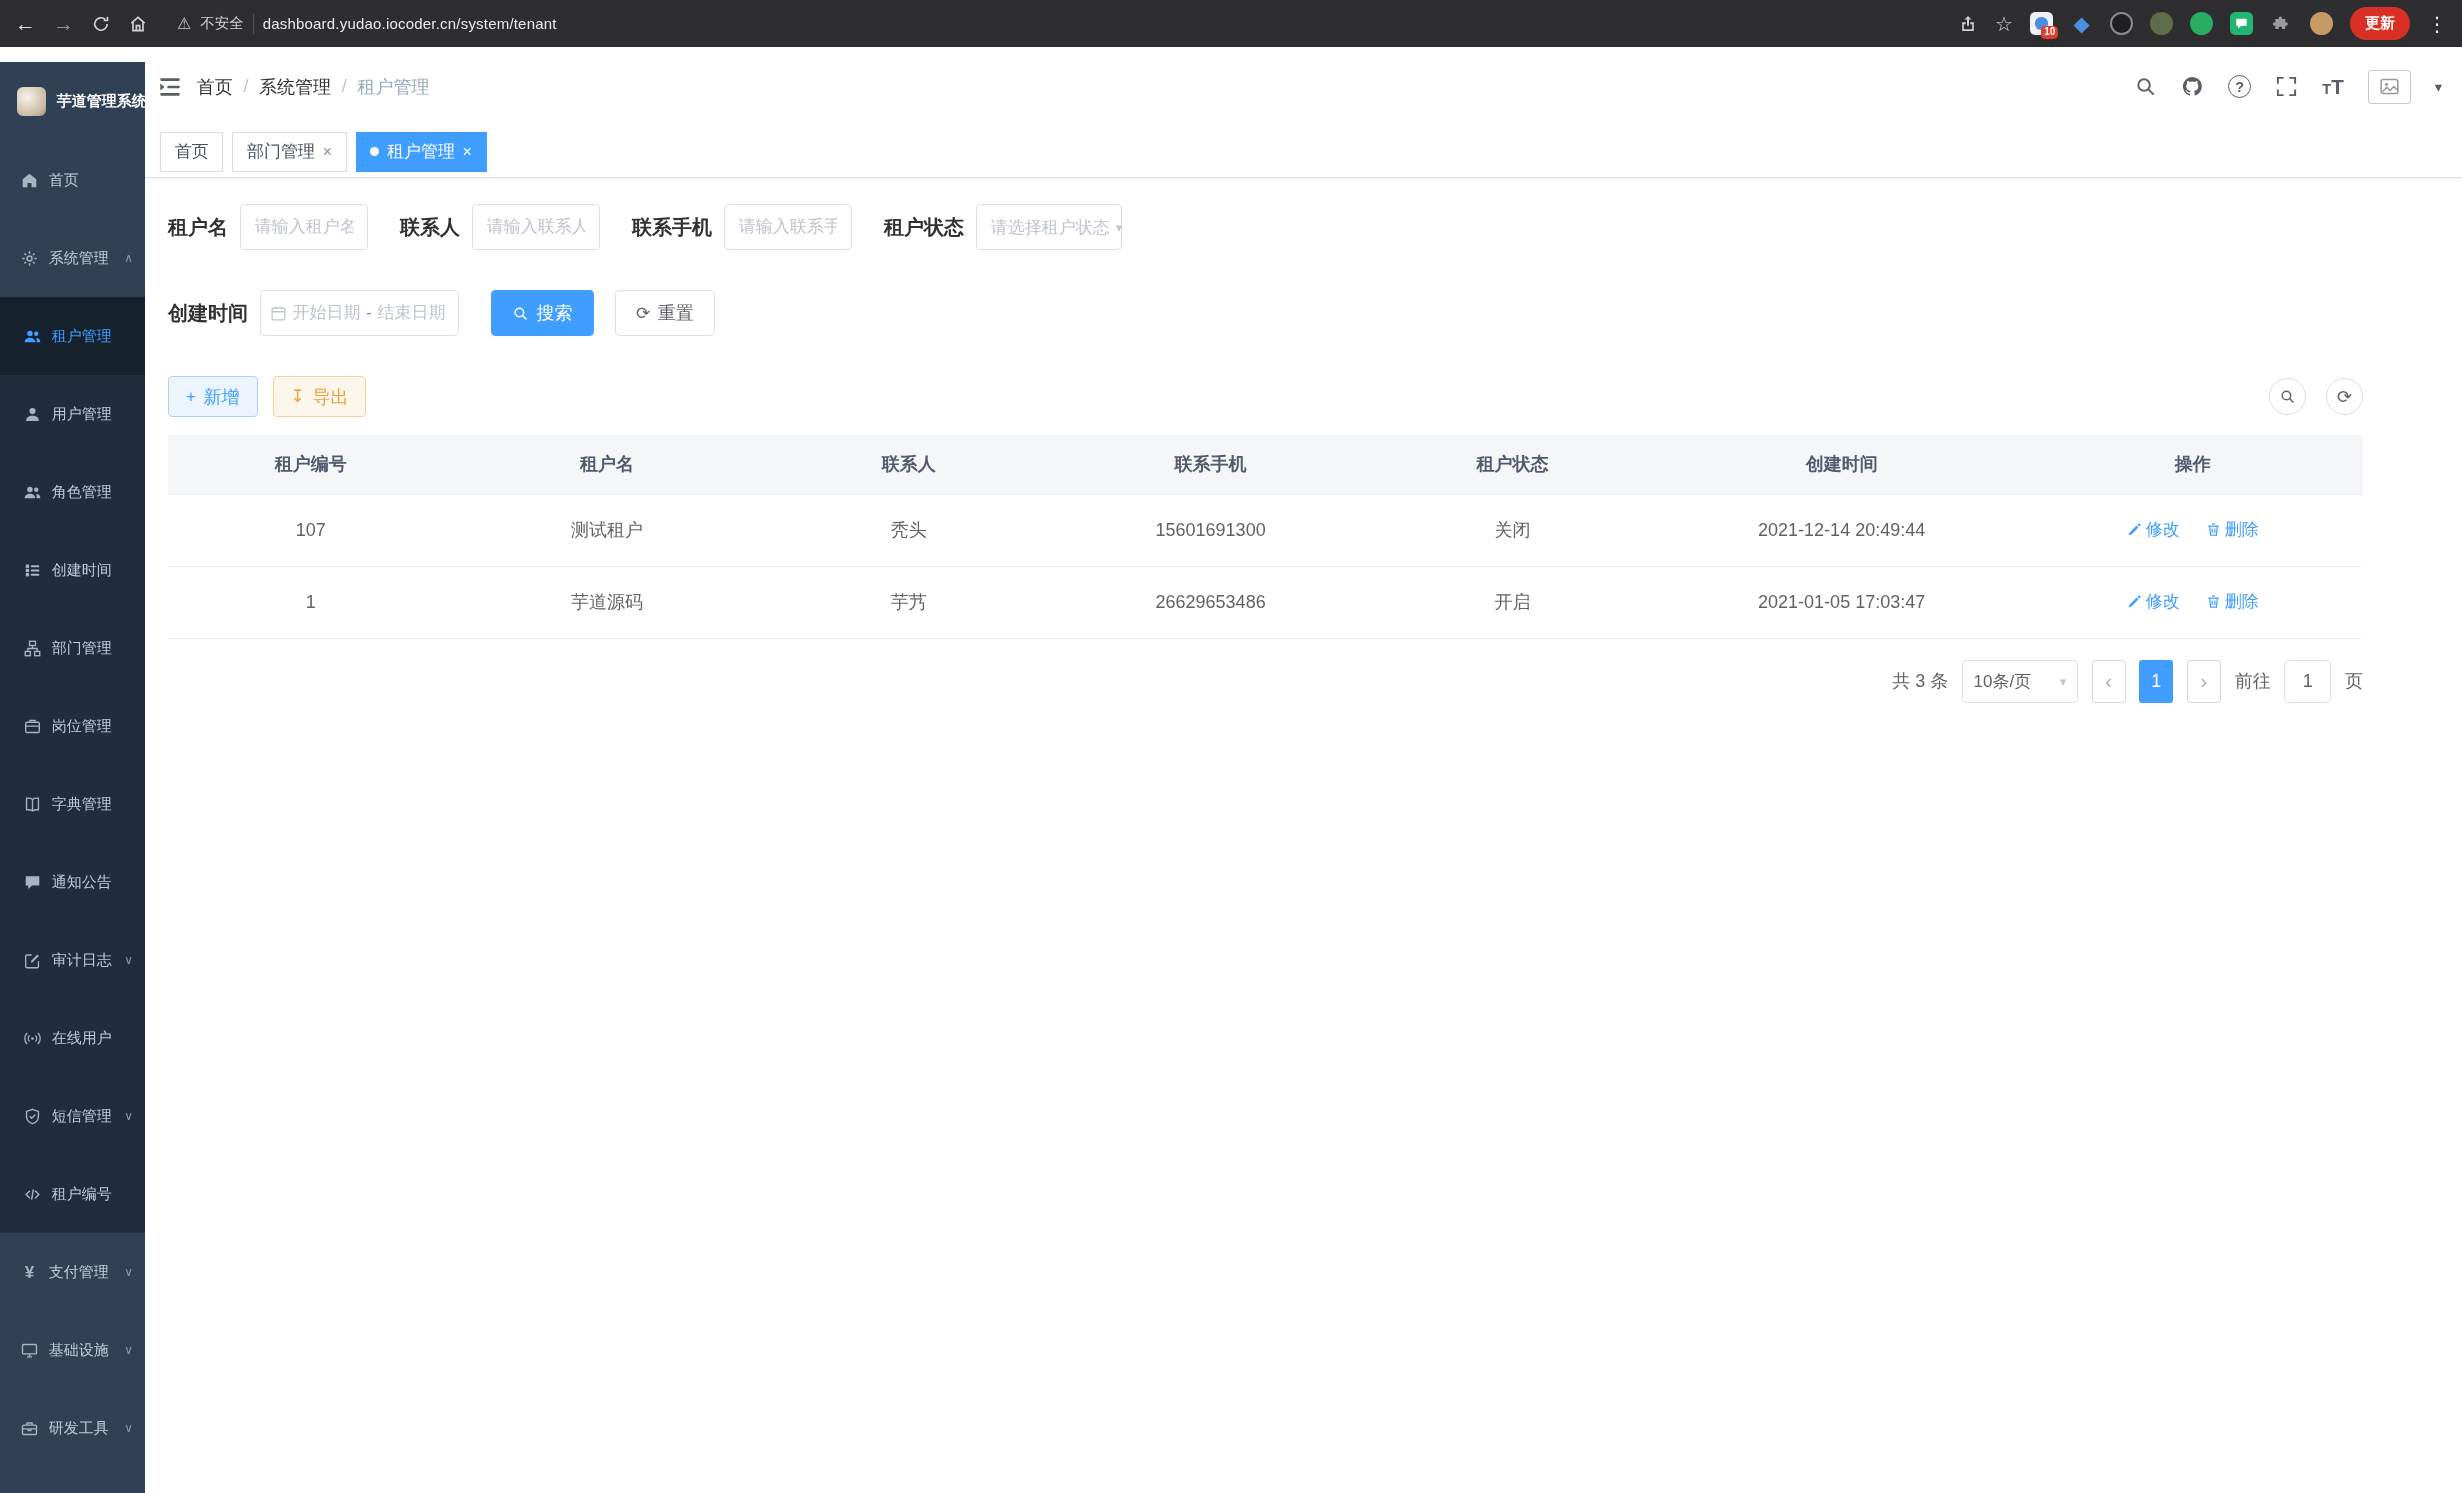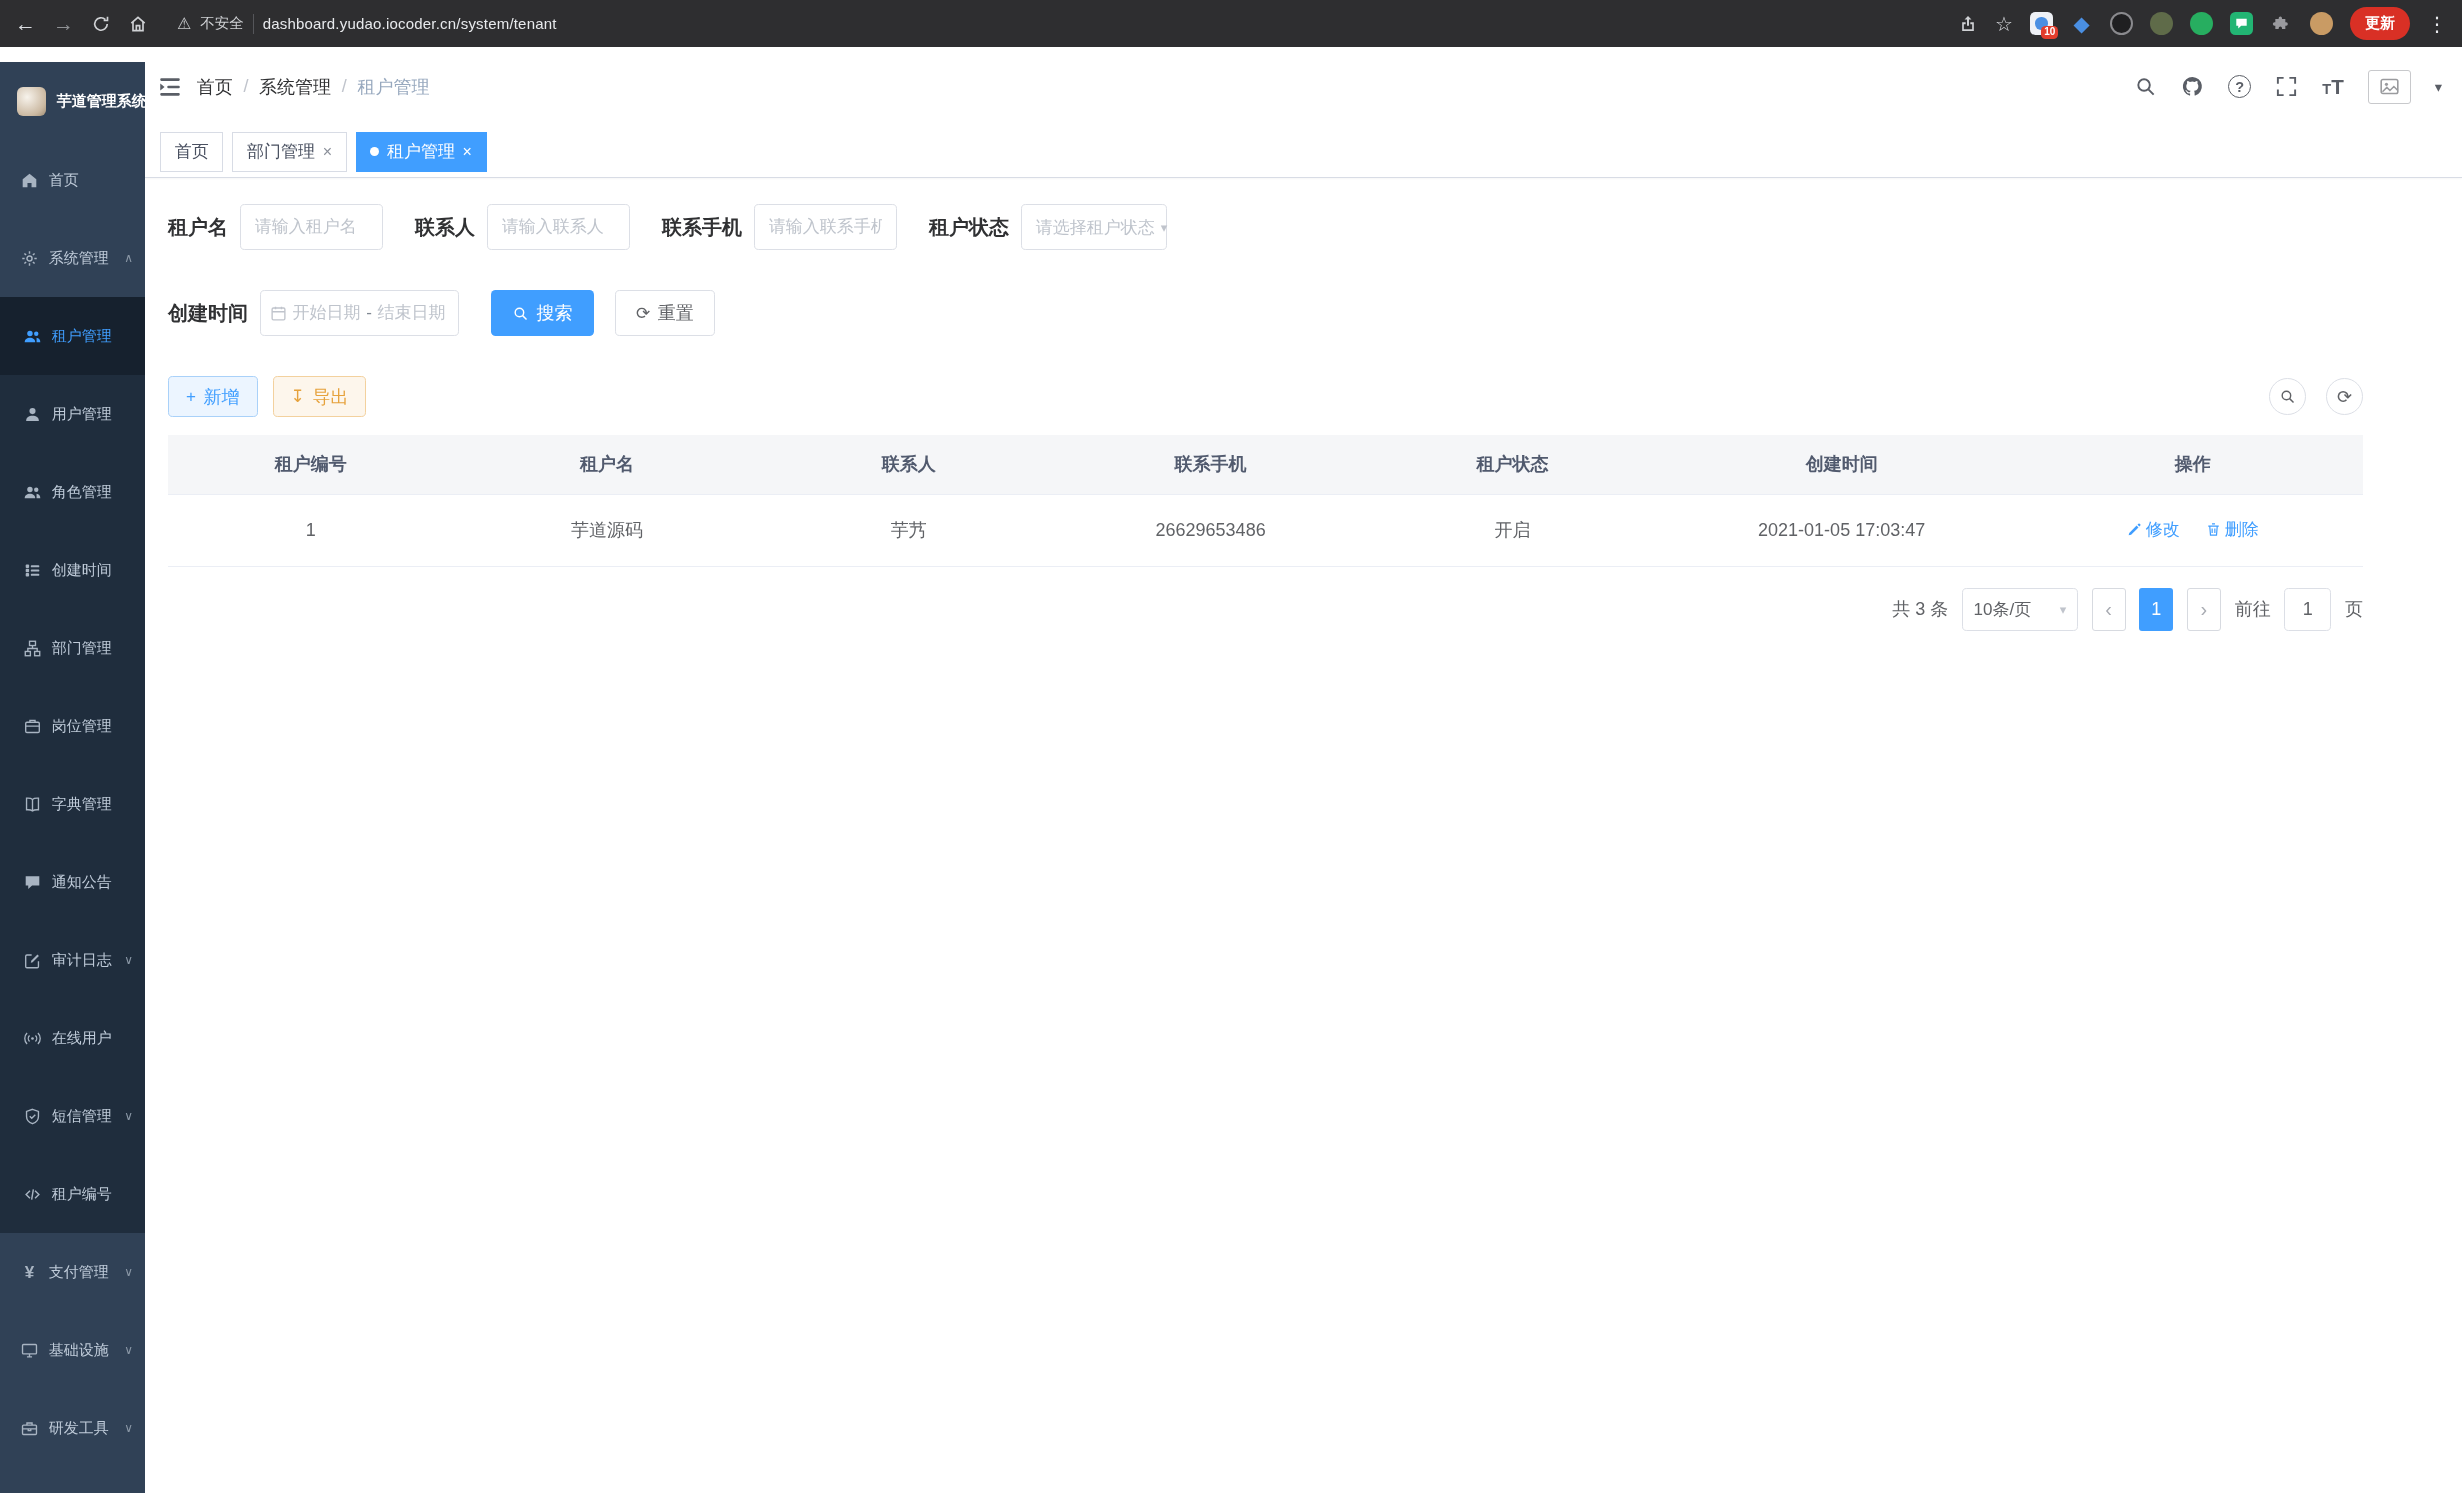--- a/index.html
+++ b/index.html
@@ -66,21 +66,21 @@
   .tag .x{font-size:16px;color:#8a8f99;line-height:1}
   .tag.active{background:var(--primary,#409EFF);border-color:var(--primary,#409EFF);color:#fff}
   .tag.active .dot{width:9px;height:9px;border-radius:50%;background:#fff}
   .tag.active .x{color:#fff}
 
   
   .content{flex:1;padding:26px 99px 0 23px;overflow:hidden}
   .filter-row{display:flex;align-items:center;gap:32px;margin-bottom:40px}
   .f-item{display:flex;align-items:center;gap:12px}
   .f-label{font-size:20px;font-weight:600;color:#303133;white-space:nowrap}
-  .f-input{width:143px;height:46px;border:0.8px solid #dcdfe6;border-radius:4.6px;padding:0 13.7px;
+  .f-input{width:128px;height:46px;border:0.8px solid #dcdfe6;border-radius:4.6px;padding:0 13.7px;
     font-size:17px;color:#606266;background:#fff;outline:none}
   .f-input::placeholder{color:#bfc4cc}
   .f-select{width:146px;height:46px;border:0.8px solid #dcdfe6;border-radius:4.6px;background:#fff;
     display:flex;align-items:center;gap:6px;padding:0 10.7px 0 13.7px;cursor:pointer}
   .sel-placeholder{font-size:17px;color:#bfc4cc;white-space:nowrap}
   .sel-caret{margin-left:auto;font-size:13px;color:#c0c4cc}
   .daterange{width:199px;height:46px;border:0.8px solid #dcdfe6;border-radius:4.6px;background:#fff;
     display:flex;align-items:center;gap:4.6px;padding:0 9px}
   .cal-ic{width:17px;height:17px;color:#c0c4cc;flex:0 0 auto}
   .daterange input{border:0;outline:0;width:70px;font-size:17px;color:#606266;text-align:center;background:transparent}
@@ -571,20 +571,42 @@
           <th>租户编号</th>
           <th>租户名</th>
           <th>联系人</th>
           <th>联系手机</th>
           <th>租户状态</th>
           <th>创建时间</th>
           <th>操作</th>
         </tr>
       </thead>
       <tbody>
+        <tr>
+          <td>107</td>
+          <td>测试租户</td>
+          <td>秃头</td>
+          <td>15601691300</td>
+          <td>关闭</td>
+          <td>2021-12-14 20:49:44</td>
+          <td>
+            <span class="op-link">
+                <svg viewBox="0 0 20 20" width="15" height="15">
+                  <use href="#i-pencil"></use>
+                </svg>
+                <span>修改</span>
+              </span>
+            <span class="op-link">
+                <svg viewBox="0 0 20 20" width="15" height="15">
+                  <use href="#i-trash"></use>
+                </svg>
+                <span>删除</span>
+              </span>
+          </td>
+        </tr>
         <tr>
           <td>1</td>
           <td>芋道源码</td>
           <td>芋艿</td>
           <td>26629653486</td>
           <td>开启</td>
           <td>2021-01-05 17:03:47</td>
           <td>
             <span class="op-link">
                 <svg viewBox="0 0 20 20" width="15" height="15">

